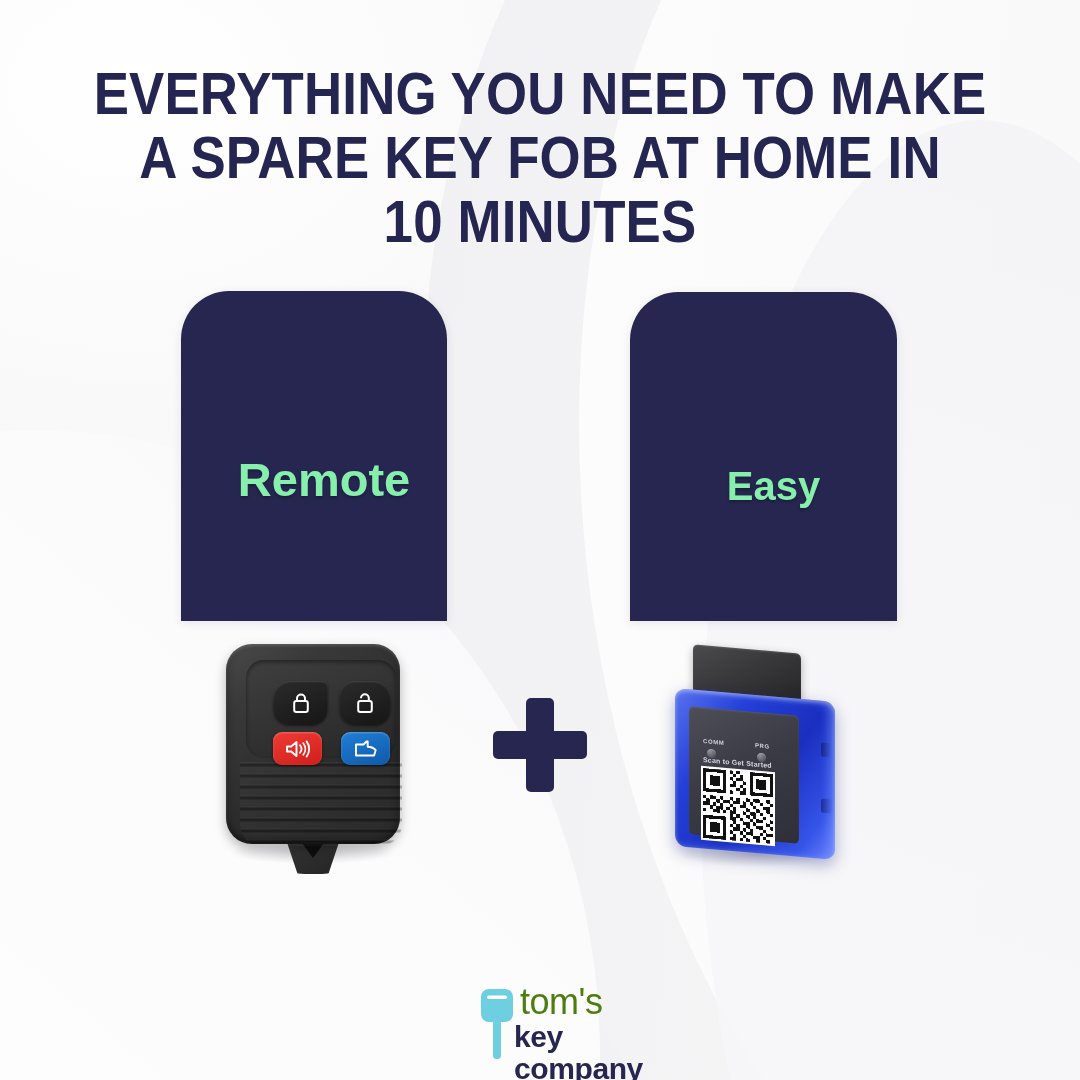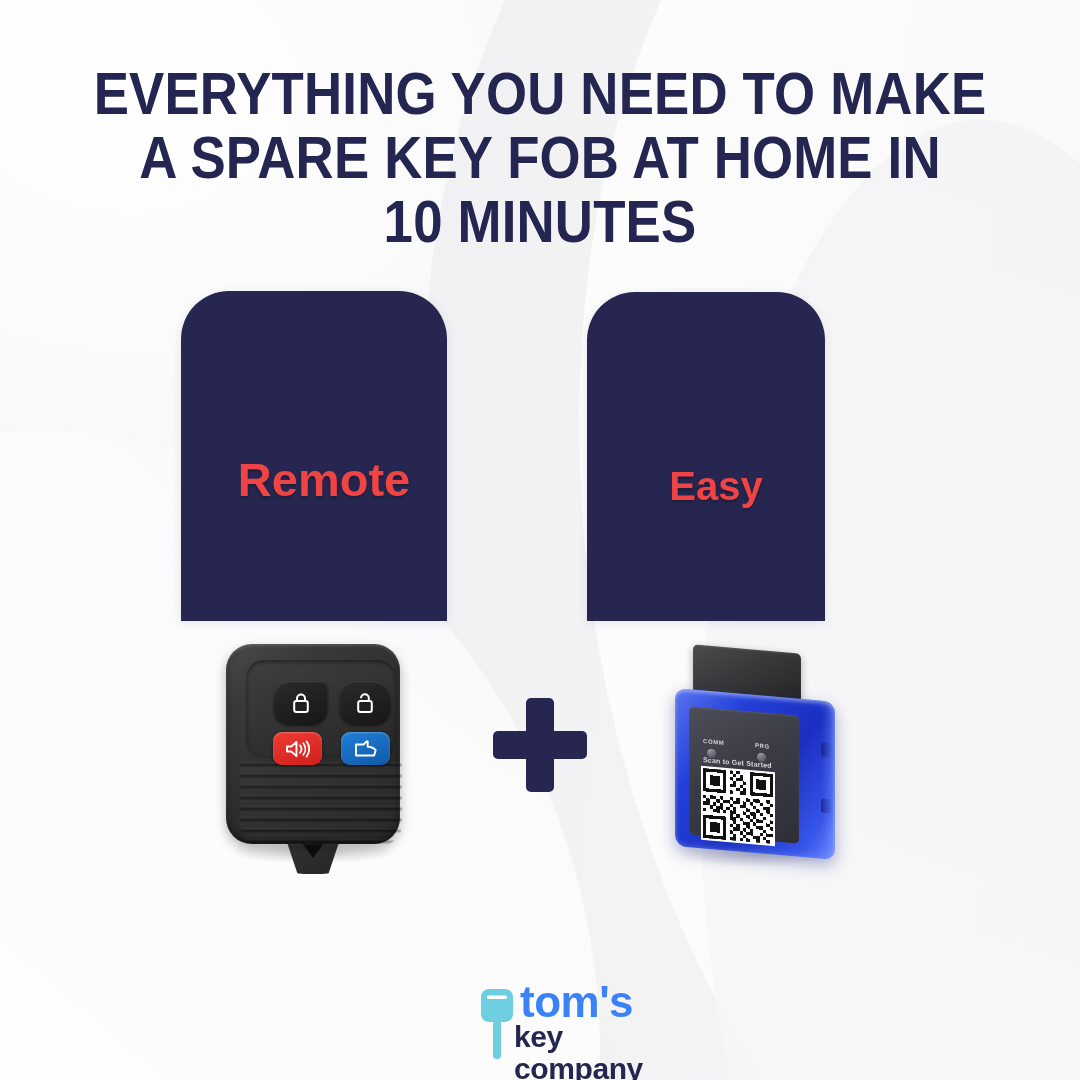--- a/index.html
+++ b/index.html
@@ -87,24 +87,24 @@
     position: absolute;
     background: #262650;
     border-radius: 48px 48px 0 0;
     box-shadow: 0 2px 10px rgba(40,40,80,.10);
     display: flex;
     align-items: center;
     justify-content: center;
     box-sizing: border-box;
   }
   .card-left  { left: 181px; top: 291px; width: 266px; height: 330px; }
-  .card-right { left: 587px; top: 292px; width: 238px; height: 329px; }
+  .card-right { left: 630px; top: 292px; width: 267px; height: 329px; }
 
   .card-text {
-    color: #ef4444;
+    color: #86efac;
     font-weight: 700;
     text-align: left;
     text-shadow: 0 2px 3px rgba(0,0,0,.25);
     line-height: 1.18;
     padding-top: 48px;
     margin-left: 20px;
   }
   .card-left .card-text  { font-size: 47px; }
   .card-right .card-text { font-size: 40px; padding-top: 60px; }
   .card-text span { display: block; }
@@ -256,21 +256,21 @@
     padding: 2px;
     box-sizing: border-box;
   }
   .qr svg { display: block; width: 100%; height: 100%; }
 
   
   .logo { position: absolute; left: 476px; top: 983px; width: 205px; height: 82px; }
   .logo-key { position: absolute; left: 0; top: 4px; width: 42px; height: 74px; }
   .logo-text { position: absolute; left: 44px; top: 0; width: 160px; }
   .logo-tom {
-    color: #3b82f6; font-size: 44px; font-weight: 700; line-height: 38px;
+    color: #4d7c0f; font-size: 36px; font-weight: 400; line-height: 38px;
     letter-spacing: -0.5px;
   }
   .logo-kc {
     color: #262650; font-size: 30px; font-weight: 700; line-height: 32px;
     letter-spacing: -0.4px; margin-left: -6px;
   }
 </style>
 </head>
 <body>
 

